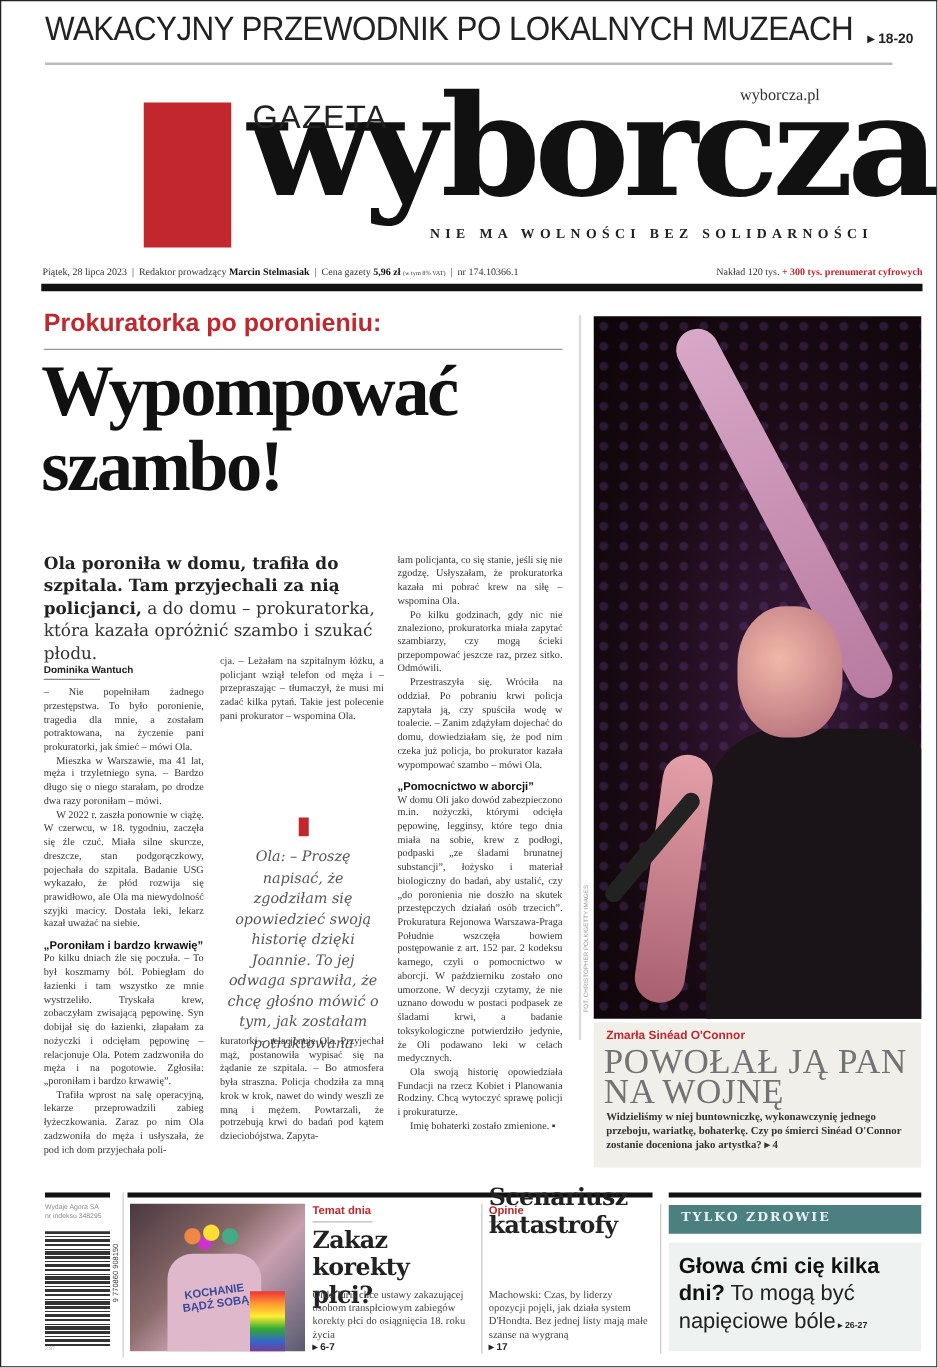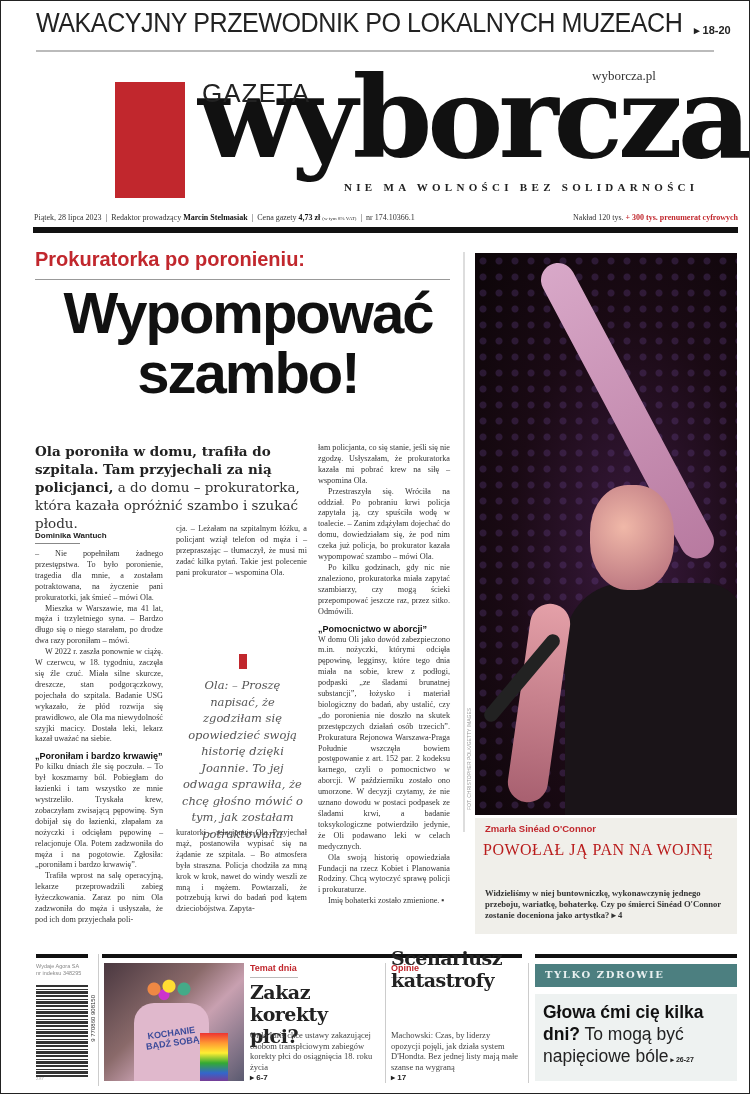--- a/index.html
+++ b/index.html
@@ -21,21 +21,21 @@
 
   
   .infobar { left:34px; top:213px; width:704px; font-size:8px; color:#333; display:flex; justify-content:space-between; }
   .infobar b { color:#111; }
   .infobar .red { color:#c1272d; font-weight:bold; }
   .thick-rule { left:33px; top:227px; width:705px; height:6px; background:#111; }
 
   
   .kicker { left:35px; top:248px; font-family:"Liberation Sans", sans-serif; font-weight:bold; font-size:20px; color:#c1272d; }
   .kicker-rule { left:35px; top:279px; width:415px; height:1px; background:#999; }
-  .headline { left:33px; top:283px; width:430px; font-family:Liberation Sans, sans-serif; font-weight:bold; font-size:58px; line-height:60px; letter-spacing:-2px; color:#111;text-align:center; }
+  .headline { left:33px; top:283px; width:430px; font-family:Liberation Serif, serif; font-weight:bold; font-size:58px; line-height:60px; letter-spacing:-2px; color:#111; }
   .lead { left:35px; top:442px; width:290px; font-family:"DejaVu Serif", serif; font-size:13.5px; line-height:18px; color:#333; }
   .lead b { color:#222; }
   .byline { left:35px; top:531px; font-family:"Liberation Sans", sans-serif; font-weight:bold; font-size:8px; color:#222; }
   .byline-rule { left:35px; top:543px; width:45px; height:1px; background:#888; }
 
   .col { font-size:8.2px; line-height:10.9px; color:#333; text-align:justify; }
   .col p { margin:0; text-indent:10px; }
   .col p.noi { text-indent:0; }
   .col h4 { font-family:"Liberation Sans", sans-serif; font-size:9px; line-height:10px; margin:6px 0 1px 0; color:#111; }
   .col1 { left:35px; top:549px; width:128px; }
@@ -53,21 +53,21 @@
   .photo .dots { position:absolute; inset:0; background-image:radial-gradient(circle, rgba(120,80,170,0.35) 3px, transparent 4px); background-size:16px 16px; opacity:0.7; }
   .photo .arm { position:absolute; left:60px; top:20px; width:34px; height:330px; background:linear-gradient(#d8a8c8,#b87aa0); border-radius:18px; transform:rotate(-28deg); transform-origin:top left; }
   .photo .head { position:absolute; left:115px; top:232px; width:84px; height:105px; background:radial-gradient(circle at 40% 40%, #f0b8a8, #b06878); border-radius:45%; }
   .photo .body { position:absolute; left:90px; top:330px; width:180px; height:240px; background:#1a1418; border-radius:60px 40px 0 0; }
   .photo .mic { position:absolute; left:40px; top:370px; width:14px; height:110px; background:#222; border-radius:7px; transform:rotate(40deg); }
   .photo .hand { position:absolute; left:44px; top:350px; width:40px; height:200px; background:linear-gradient(#e4a0a8,#a86070); border-radius:20px; transform:rotate(8deg); }
   .photo-credit { left:466px; top:670px; font-family:"Liberation Sans", sans-serif; font-size:5px; color:#999; writing-mode:vertical-rl; transform:rotate(180deg); height:140px; }
 
   .side-box { left:475px; top:818px; width:262px; height:116px; background:#f0efea; }
   .side-kicker { left:485px; top:823px; font-family:"Liberation Sans", sans-serif; font-weight:bold; font-size:9.5px; color:#c1272d; }
-  .side-title { left:483px; top:838px; font-size:16px; line-height:24px; color:#b91c1c; letter-spacing:0.5px; }
+  .side-title { left:483px; top:838px; font-size:28px; line-height:24px; color:#737373; letter-spacing:0.5px; }
   .side-text { left:485px; top:888px; width:250px; font-size:8.6px; line-height:11px; color:#333; font-weight:bold; }
 
   
   .bottom-top-rule { left:102px; top:954px; width:420px; height:4px; background:#111; }
   .bottom-top-rule2 { left:36px; top:954px; width:52px; height:4px; background:#111; }
   .bottom-top-rule3 { left:535px; top:954px; width:202px; height:4px; background:#111; }
   .publisher { left:36px; top:963px; width:60px; font-family:"Liberation Sans", sans-serif; font-size:5.5px; line-height:7px; color:#888; }
   .barcode { left:36px; top:985px; width:52px; height:92px; background:repeating-linear-gradient(0deg,#333 0 2px,#fff 2px 3px,#333 3px 6px,#fff 6px 7px,#333 7px 8px,#fff 8px 10px); }
   .barcode-num { left:90px; top:995px; font-family:"Liberation Sans", sans-serif; font-size:6px; color:#333; writing-mode:vertical-rl; transform:rotate(180deg); }
   .vrule3 { left:98px; top:954px; width:1px; height:132px; background:#ccc; }
@@ -118,21 +118,21 @@
 <div class="abs gazeta">GAZETA</div>
 <div class="abs site-url">wyborcza.pl</div>
 <div class="abs motto">NIE MA WOLNOŚCI BEZ SOLIDARNOŚCI</div>
 
 <div class="abs infobar">
   <span>
     <span>Piątek, 28 lipca 2023</span>
     &nbsp;|&nbsp; <span>Redaktor prowadzący</span>
     <b>Marcin Stelmasiak</b>
     &nbsp;|&nbsp; <span>Cena gazety</span>
-    <b>4,73 zł</b>
+    <b>5,96 zł</b>
     <span style="font-size:5px">(w tym 8% VAT)</span>
     &nbsp;|&nbsp; <span>nr 174.10366.1</span>
   </span>
   <span>
     <span>Nakład 120 tys.</span>
     <span class="red">+ 300 tys. prenumerat cyfrowych</span>
   </span>
 </div>
 <div class="abs thick-rule"></div>
 
@@ -158,22 +158,22 @@
   <p class="noi">cja. – Leżałam na szpitalnym łóżku, a policjant wziął telefon od męża i – przepraszając – tłumaczył, że musi mi zadać kilka pytań. Takie jest polecenie pani prokurator – wspomina Ola.</p>
 </div>
 <div class="abs quote-mark"></div>
 <div class="abs pull-quote">Ola: – Proszę napisać, że zgodziłam się opowiedzieć swoją historię dzięki Joannie. To jej odwaga sprawiła, że chcę głośno mówić o tym, jak zostałam potraktowana</div>
 <div class="abs col col2b">
   <p class="noi">kuratorki – relacjonuje Ola. Przyjechał mąż, postanowiła wypisać się na żądanie ze szpitala. – Bo atmosfera była straszna. Policja chodziła za mną krok w krok, nawet do windy weszli ze mną i mężem. Powtarzali, że potrzebują krwi do badań pod kątem dzieciobójstwa. Zapyta-</p>
 </div>
 
 <div class="abs col col3">
   <p class="noi">łam policjanta, co się stanie, jeśli się nie zgodzę. Usłyszałam, że prokuratorka kazała mi pobrać krew na siłę – wspomina Ola.</p>
+  <p>Po kilku godzinach, gdy nic nie znaleziono, prokuratorka miała zapytać szambiarzy, czy mogą ścieki przepompować jeszcze raz, przez sitko. Odmówili.</p>
   <p>Przestraszyła się. Wróciła na oddział. Po pobraniu krwi policja zapytała ją, czy spuściła wodę w toalecie. – Zanim zdążyłam dojechać do domu, dowiedziałam się, że pod nim czeka już policja, bo prokurator kazała wypompować szambo – mówi Ola.</p>
-  <p>Po kilku godzinach, gdy nic nie znaleziono, prokuratorka miała zapytać szambiarzy, czy mogą ścieki przepompować jeszcze raz, przez sitko. Odmówili.</p>
   <h4>„Pomocnictwo w aborcji”</h4>
   <p class="noi">W domu Oli jako dowód zabezpieczono m.in. nożyczki, którymi odcięła pępowinę, legginsy, które tego dnia miała na sobie, krew z podłogi, podpaski „ze śladami brunatnej substancji”, łożysko i materiał biologiczny do badań, aby ustalić, czy „do poronienia nie doszło na skutek przestępczych działań osób trzecich”. Prokuratura Rejonowa Warszawa-Praga Południe wszczęła bowiem postępowanie z art. 152 par. 2 kodeksu karnego, czyli o pomocnictwo w aborcji. W październiku zostało ono umorzone. W decyzji czytamy, że nie uznano dowodu w postaci podpasek ze śladami krwi, a badanie toksykologiczne potwierdziło jedynie, że Oli podawano leki w celach medycznych.</p>
   <p>Ola swoją historię opowiedziała Fundacji na rzecz Kobiet i Planowania Rodziny. Chcą wytoczyć sprawę policji i prokuraturze.</p>
   <p>Imię bohaterki zostało zmienione. ▪</p>
 </div>
 
 <div class="abs vrule"></div>
 
 <div class="abs photo" title="Sinéad O'Connor singing on stage with microphone, arm raised">
   <div class="dots"></div>

